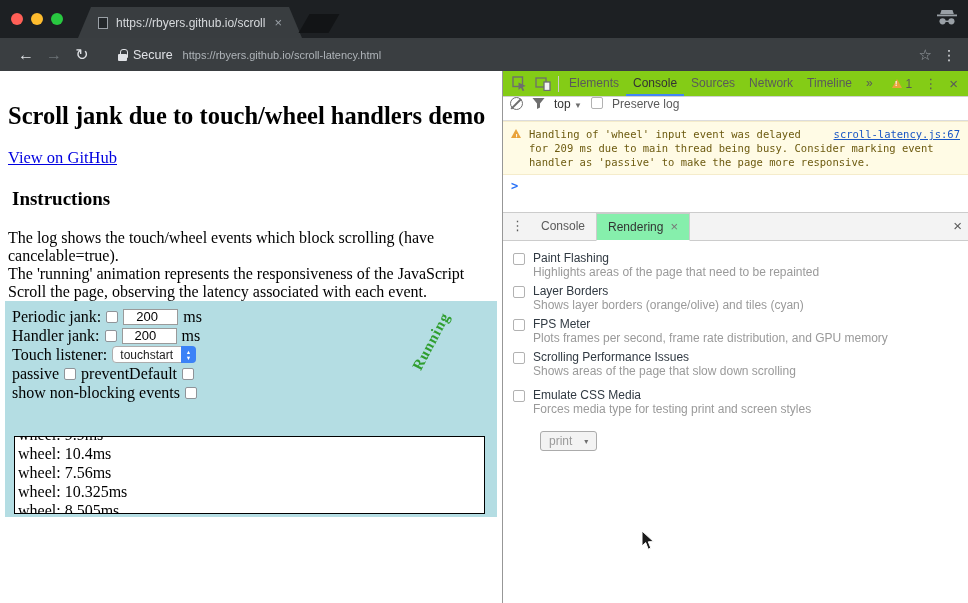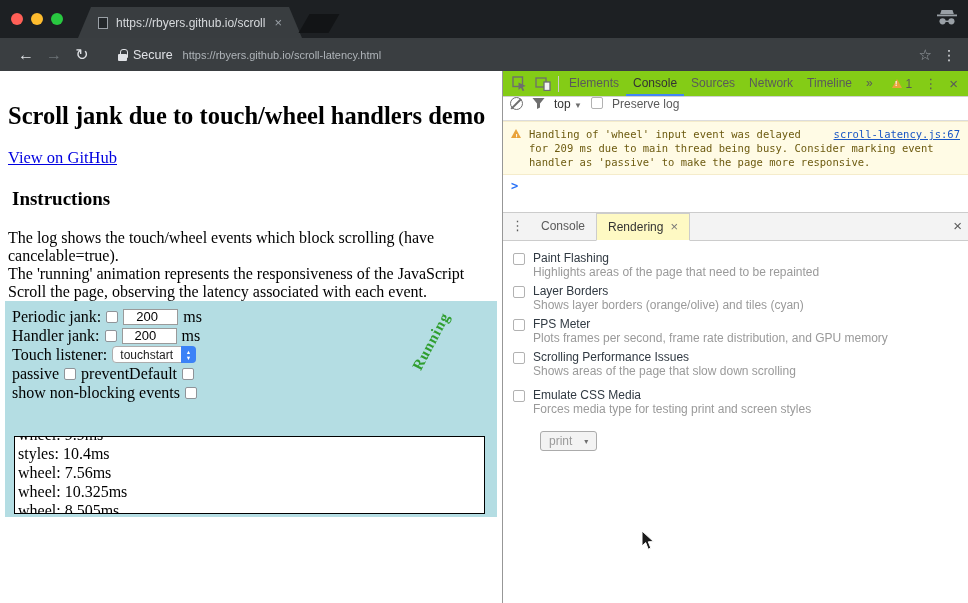--- a/index.html
+++ b/index.html
@@ -94,21 +94,21 @@
   .warnrow .warn-tri { position:absolute; left:8px; top:7px; }
   .src-link { float:right; color:#1a56c4; text-decoration:underline; margin-left:14px; }
   .promptrow { flex:0 0 22px; padding:4px 0 0 8px; color:#2871f7;
                font:bold 12px "DejaVu Sans Mono",monospace; }
   .console-rest { flex:1; }
 
   .drawer { flex:0 0 391px; border-top:1px solid #ccc; display:flex; flex-direction:column; }
   .drawer-toolbar { flex:0 0 27px; background:#f3f3f3; border-bottom:1px solid #ccc;
                     display:flex; align-items:stretch; padding-left:2px; }
   .drtab { padding:0 11px; line-height:26px; color:#5a5a5a; }
-  .drtab.active { background:#fef9c3; border:1px solid #ccc; border-bottom:1px solid #fff; margin-bottom:-1px;
+  .drtab.active { background:#86efac; border:1px solid #ccc; border-bottom:1px solid #fff; margin-bottom:-1px;
                   color:#333; display:flex; align-items:center; gap:7px; }
   .drtab .x { color:#777; font-size:13px; }
   .render-panel { flex:1; background:#fff; padding:10px 8px 0 10px; overflow:hidden; }
   .ritem { display:flex; margin-bottom:5px; }
   .ritem.grp { margin-top:10px; }
   .ritem .cb { margin:2px 8px 0 0; border-color:#b2b2b2; }
   .rlabel { font-size:12px; color:#303942; line-height:14px; }
   .rdesc { font-size:12px; color:#9a9a9a; line-height:14px; }
   .media-select { margin:10px 0 0 27px; display:inline-flex; align-items:center; gap:12px;
                   border:1px solid #ababab; border-radius:3px; background:#f3f3f3; color:#9a9a9a;
@@ -199,21 +199,21 @@
         </div>
         <div class="prow">
           <span>show non-blocking events</span>
           <span class="cb"></span>
         </div>
 
         <div class="running">Running</div>
 
         <div class="logbox">
           <div class="logline clip">wheel: 9.9ms</div>
-          <div class="logline">styles: 10.4ms</div>
+          <div class="logline">wheel: 10.4ms</div>
           <div class="logline">wheel: 7.56ms</div>
           <div class="logline">wheel: 10.325ms</div>
           <div class="logline">wheel: 8.505ms</div>
           <div class="logline">wheel: 9.7ms</div>
           <div class="logline">wheel: 208.74ms</div>
           <div class="logline">wheel: 199.05ms</div>
         </div>
       </div>
     </div>
 

